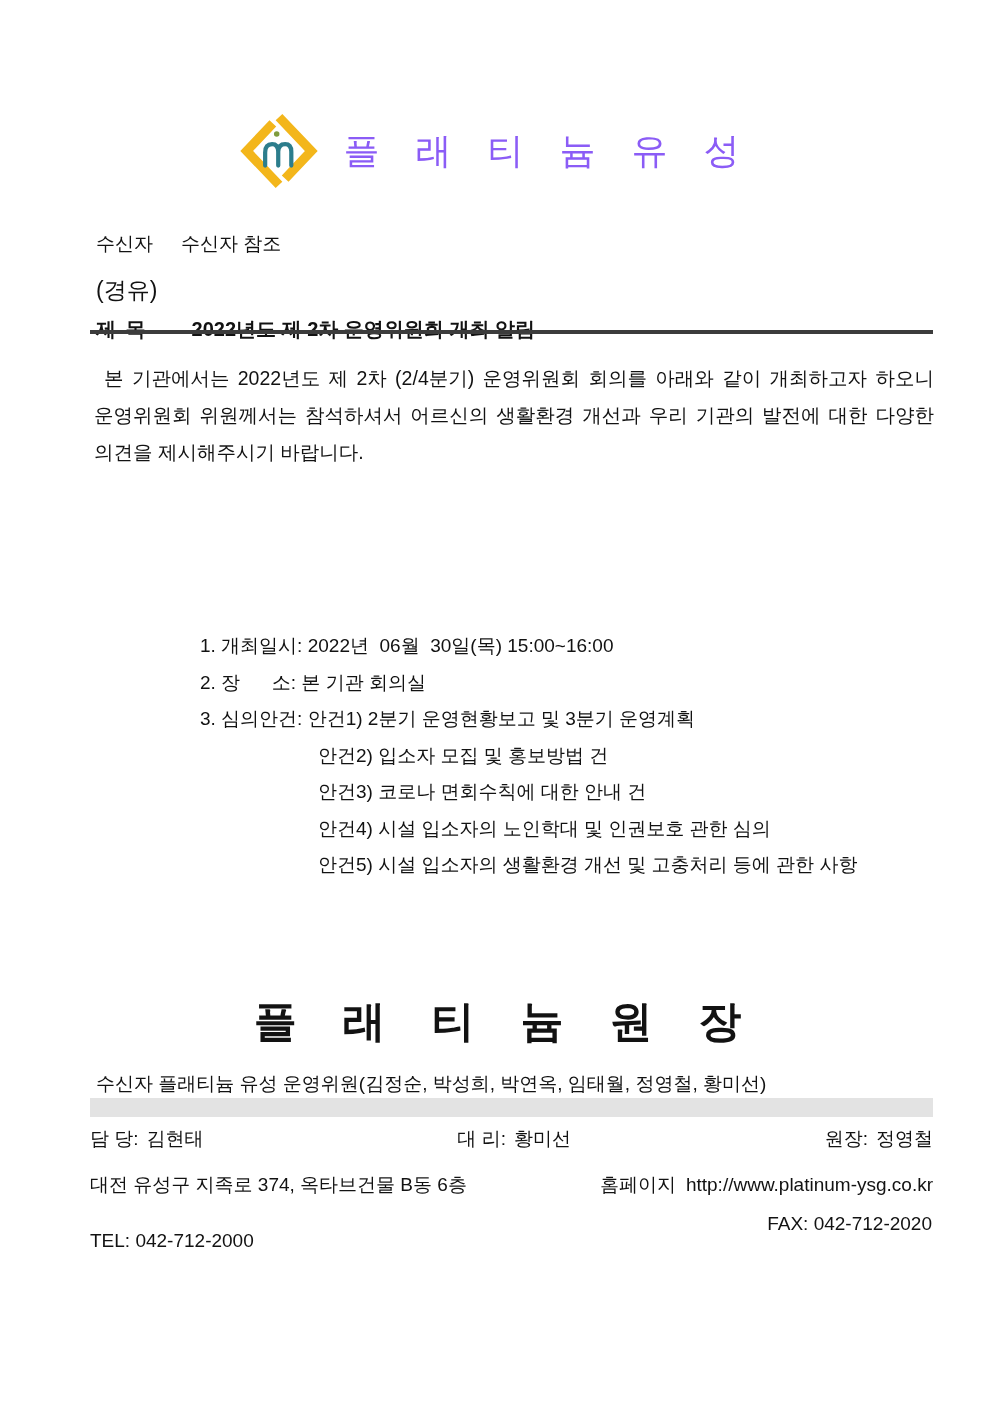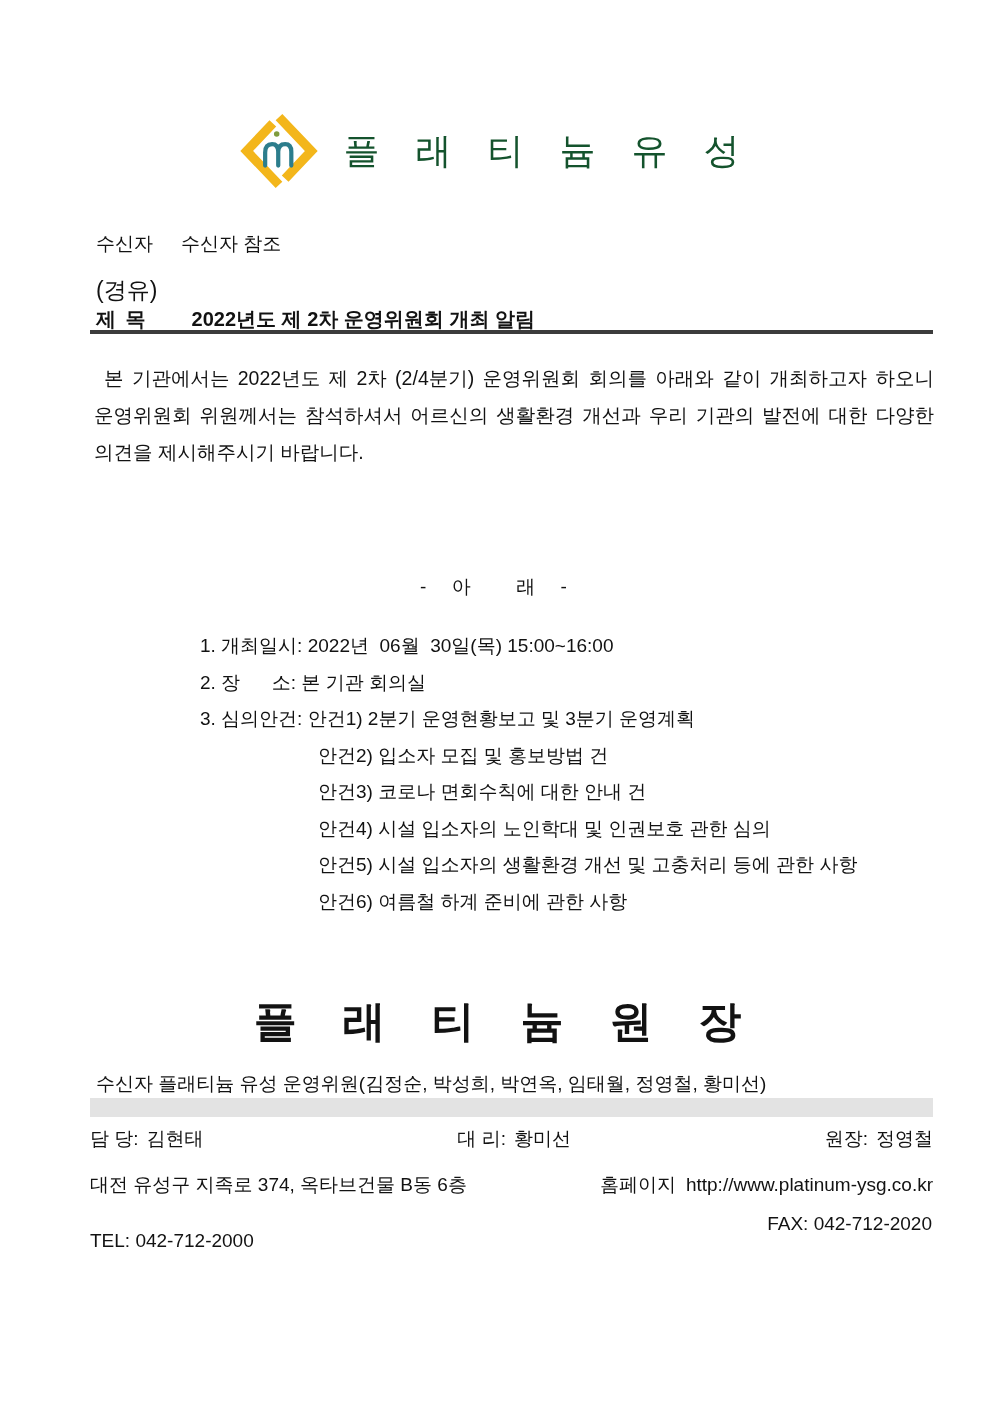--- a/index.html
+++ b/index.html
@@ -16,29 +16,29 @@
   
   .logo-row {
     position: absolute;
     top: 108px; left: 0; width: 100%;
     display: flex; justify-content: center; align-items: center; gap: 24px;
   }
   .logo-icon { width: 80px; height: 86px; flex: 0 0 auto; }
   .logo-text {
     font-size: 36px;
     letter-spacing: 13px;
-    color: #14532d;
+    color: #8b5cf6;
     white-space: pre;
   }
   
   .header-block { position: absolute; left: 96px; top: 231px; }
   .recv-line { font-size: 19px; }
   .recv-label { margin-right: 28px; }
   .via-line { font-size: 23px; margin-top: 18px; }
-  .subject-line { font-size: 20px; font-weight: bold; }
+  .subject-line { font-size: 20px; font-weight: bold; margin-top: 10px; }
   .subject-label { margin-right: 44px; letter-spacing: 2px; }
   .rule {
     position: absolute; top: 330px; left: 90px; width: 843px; height: 4px;
     background: #3c3c3c;
   }
   
   .body-par {
     position: absolute; top: 360px; left: 94px; width: 840px;
     font-size: 19.5px; line-height: 37px;
     text-align: justify; word-break: keep-all;
@@ -107,31 +107,29 @@
     <div class="via-line">(경유)</div>
     <div class="subject-line">
       <span class="subject-label">제 목</span><span>2022년도 제 2차 운영위원회 개최 알림</span>
     </div>
   </div>
 
   <div class="rule"></div>
 
   <div class="body-par">본 기관에서는 2022년도 제 2차 (2/4분기) 운영위원회 회의를 아래와 같이 개최하고자 하오니 운영위원회 위원께서는 참석하셔서 어르신의 생활환경 개선과 우리 기관의 발전에 대한 다양한 의견을 제시해주시기 바랍니다.</div>
 
-  <div class="down-label">- 아  래 -</div>
 
   <div class="agenda">
     <div class="agenda-item">1. 개최일시: 2022년  06월  30일(목) 15:00~16:00</div>
     <div class="agenda-item">2. 장      소: 본 기관 회의실</div>
     <div class="agenda-item">3. 심의안건: 안건1) 2분기 운영현황보고 및 3분기 운영계획</div>
     <div class="agenda-sub">안건2) 입소자 모집 및 홍보방법 건</div>
     <div class="agenda-sub">안건3) 코로나 면회수칙에 대한 안내 건</div>
     <div class="agenda-sub">안건4) 시설 입소자의 노인학대 및 인권보호 관한 심의</div>
     <div class="agenda-sub">안건5) 시설 입소자의 생활환경 개선 및 고충처리 등에 관한 사항</div>
-    <div class="agenda-sub">안건6) 여름철 하계 준비에 관한 사항</div>
   </div>
 
   <div class="sign-title">플 래 티 늄 원 장</div>
 
   <div class="cc-line">수신자 플래티늄 유성 운영위원(김정순, 박성희, 박연옥, 임태월, 정영철, 황미선)</div>
 
   <div class="gray-bar"></div>
 
   <div class="staff-row">
     <div class="staff-cell">

